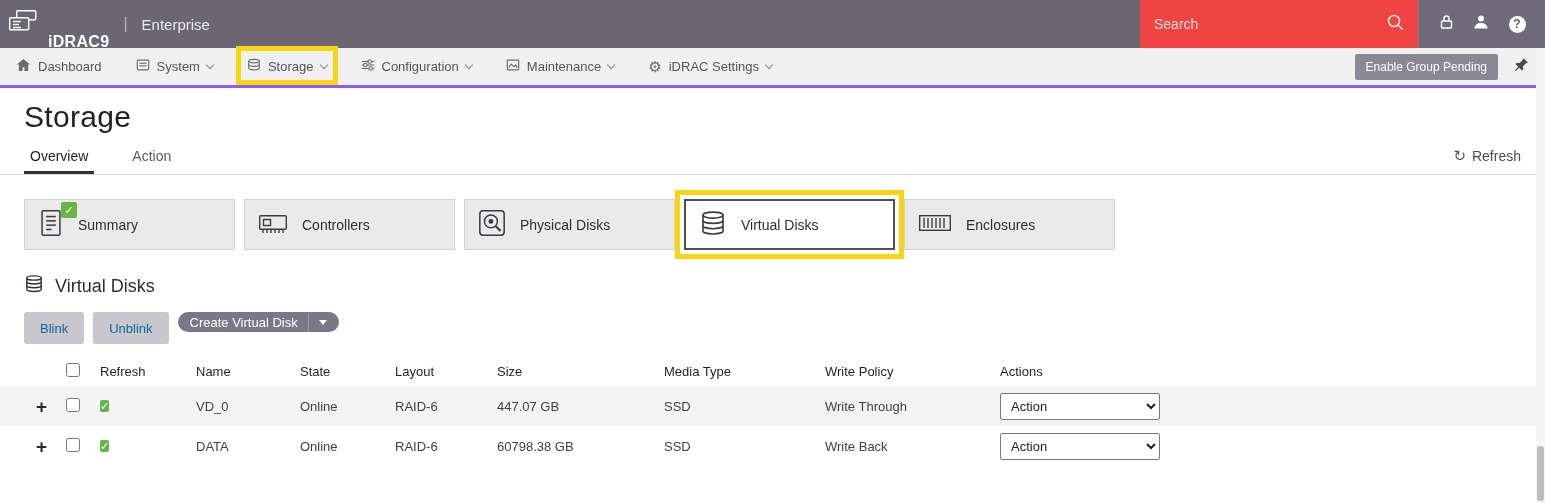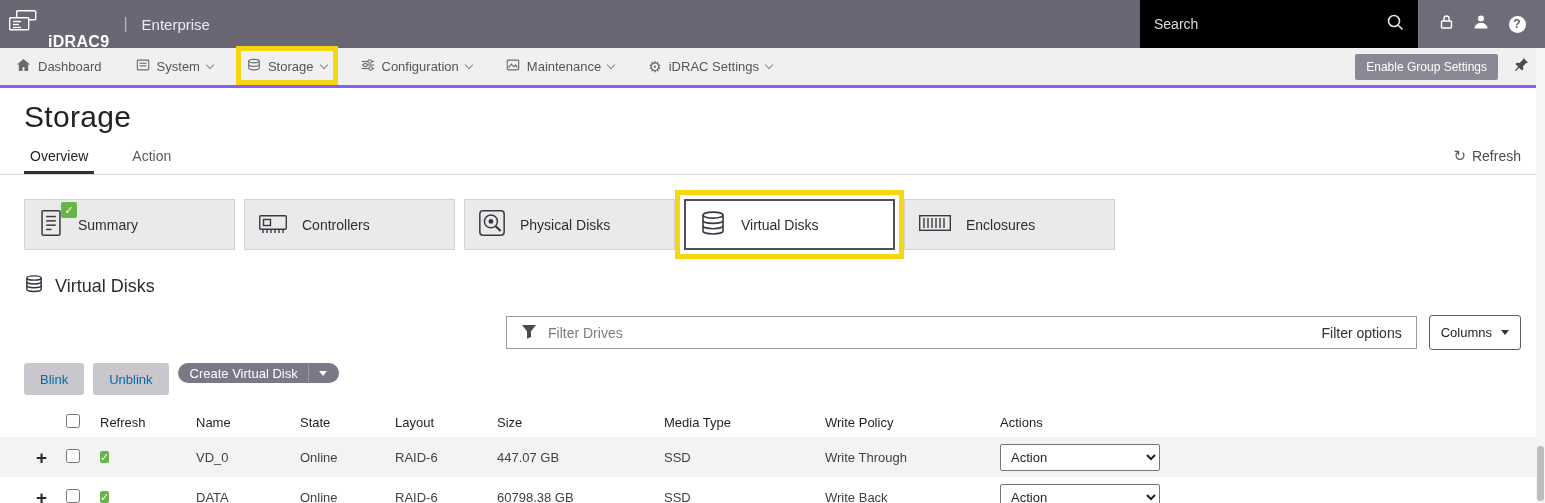--- a/index.html
+++ b/index.html
@@ -6,21 +6,21 @@
   body { font-family: "Liberation Sans", sans-serif; background: #fff; }
   .page { width: 1545px; height: 503px; position: relative; background: #fff; overflow: hidden; }
 
   
   .header { height: 48px; background: #6a6674; display: flex; align-items: center; color: #fff; }
   .logo-area { display: flex; align-items: center; gap: 10px; padding: 0 12px 0 8px; }
   .brand { font-size: 16px; font-weight: bold; letter-spacing: .3px; margin-top: 36px; }
   .brand-sep { color: #b9b6c2; font-weight: 300; margin: 0 4px; }
   .brand-suffix { font-size: 15px; font-weight: 300; color: #eceaf0; }
   .header-spacer { flex: 1; }
-  .search-area { width: 278px; height: 48px; background: #000000; display: flex; align-items: center; padding: 0 14px; gap: 8px; }
+  .search-area { width: 278px; height: 48px; background: #ef4444; display: flex; align-items: center; padding: 0 14px; gap: 8px; }
   .search-input { flex: 1; background: transparent; border: none; outline: none; color: #fff; font-size: 14px; }
   .search-input::placeholder { color: #dddbe2; }
   .header-icons { width: 127px; height: 48px; display: flex; align-items: center; justify-content: space-evenly; border-left: 1px solid #7e7a8a; background: #6f6b7a; }
   .help-circle { width: 17px; height: 17px; border-radius: 50%; background: #fff; color: #5f5b68; font-size: 12px; font-weight: bold; display: flex; align-items: center; justify-content: center; }
 
   
   .nav { height: 40px; background: #f1f0f1; border-bottom: 3px solid #8b5cf6; display: flex; align-items: center; padding: 0 16px; gap: 34px; position: relative; }
   .nav-item { display: flex; align-items: center; gap: 7px; font-size: 13px; color: #55545a; cursor: pointer; white-space: nowrap; }
   .chev { display: inline-block; width: 6px; height: 6px; border-right: 1.4px solid #87868c; border-bottom: 1.4px solid #87868c; transform: rotate(45deg); margin-bottom: 3px; }
   .glyph-gear { font-size: 15px; color: #6b6a6f; line-height: 1; }
@@ -180,21 +180,21 @@
       </span>
       <span>Maintenance</span>
       <span class="chev"></span>
     </div>
     <div class="nav-item">
       <span class="glyph-gear">⚙</span>
       <span>iDRAC Settings</span>
       <span class="chev"></span>
     </div>
     <div class="nav-right">
-      <button class="egm-btn">Enable Group Settings</button>
+      <button class="egm-btn">Enable Group Pending</button>
       <span>
         <svg width="15" height="15" viewBox="0 0 16 16" fill="#4b4a4f">
           <path d="M10,1 L15,6 L13,6.5 L9.5,10 L10,13 L8.5,14.5 L5.5,11.5 L2,15 L1,14 L4.5,10.5 L1.5,7.5 L3,6 L6,6.5 L9.5,3 Z"></path>
         </svg>
       </span>
     </div>
   </div>
 
   <div class="page-title">Storage</div>
 
@@ -279,35 +279,20 @@
       <svg width="20" height="20" viewBox="0 0 28 26" fill="none" stroke="#33303b" stroke-width="2">
         <ellipse cx="14" cy="4.6" rx="10" ry="3"></ellipse>
         <path d="M4 4.6v5.3c0 1.7 4.5 3 10 3s10-1.3 10-3V4.6"></path>
         <path d="M4 9.9v5.3c0 1.7 4.5 3 10 3s10-1.3 10-3V9.9"></path>
         <path d="M4 15.2v5.3c0 1.7 4.5 3 10 3s10-1.3 10-3v-5.3"></path>
       </svg>
     </span>
     <span>Virtual Disks</span>
   </div>
 
-  <div class="filter-row">
-    <div class="filter-box">
-      <span>
-        <svg width="16" height="16" viewBox="0 0 16 16">
-            <path d="M1 2h14L10 8.2V14l-4 1.8V8.2z" fill="#4a4a4f"></path>
-          </svg>
-      </span>
-      <input class="filter-input" type="text" placeholder="Filter Drives" style="">
-      <span class="filter-options">Filter options</span>
-    </div>
-    <button class="columns-btn">
-      <span>Columns</span>
-      <span class="caret-d"></span>
-    </button>
-  </div>
 
   <div class="toolbar">
     <button class="btn-disabled" disabled="">Blink</button>
     <button class="btn-disabled" disabled="">Unblink</button>
     <button class="btn-primary">
       <span>Create Virtual Disk</span>
       <span class="btn-sep"></span>
       <span class="caret-w"></span>
     </button>
   </div>

